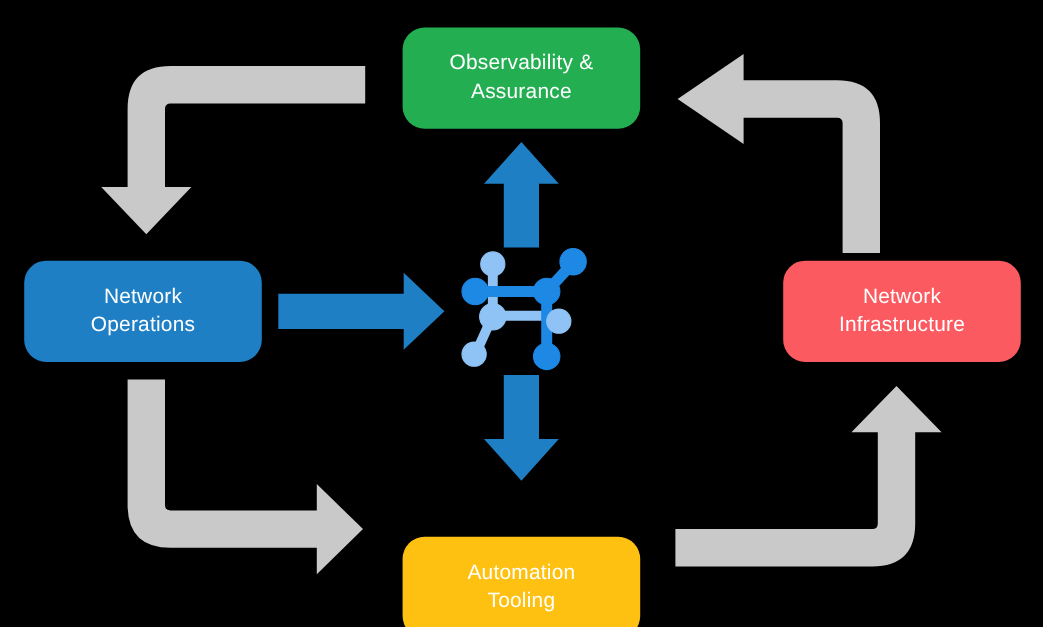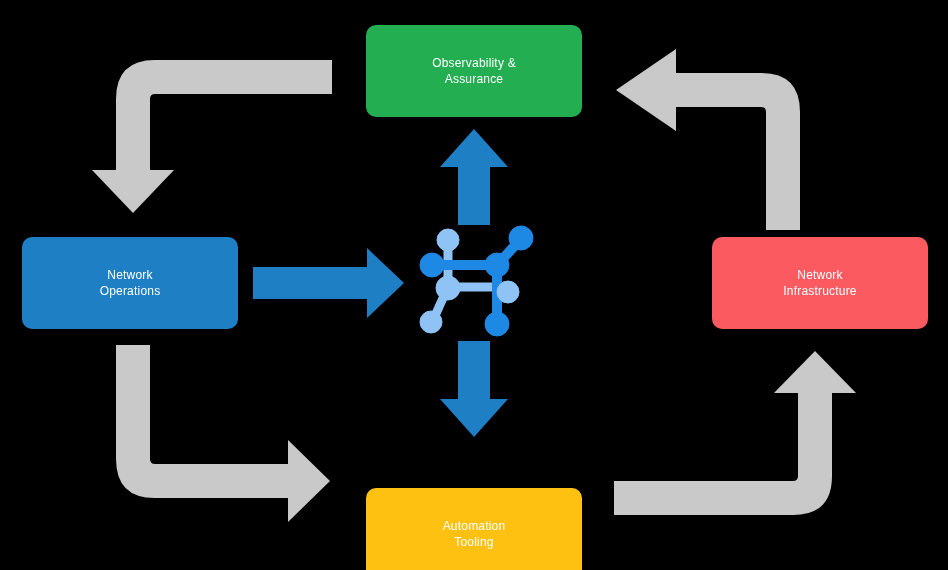--- a/index.html
+++ b/index.html
@@ -10,27 +10,27 @@
   #canvas {
     position: relative;
     width: 948px;
     height: 570px;
     background: #000000;
     overflow: hidden;
     font-family: "Liberation Sans", sans-serif;
   }
   .node-box {
     position: absolute;
-    border-radius: 10px;
+    border-radius: 20px;
     display: flex;
     align-items: center;
     justify-content: center;
     text-align: center;
     color: #ffffff;
-    font-size: 12px;
+    font-size: 19px;
     line-height: 1.35;
     font-weight: 400;
     letter-spacing: 0.2px;
     box-sizing: border-box;
     padding: 6px 10px;
   }
   .node-label { display: block; white-space: pre-line; }
 
   #box-observability { left: 366px; top: 25px;  width: 216px; height: 92px; background: #22AE51; }
   #box-operations    { left: 22px;  top: 237px; width: 216px; height: 92px; background: #1E7FC4; }

